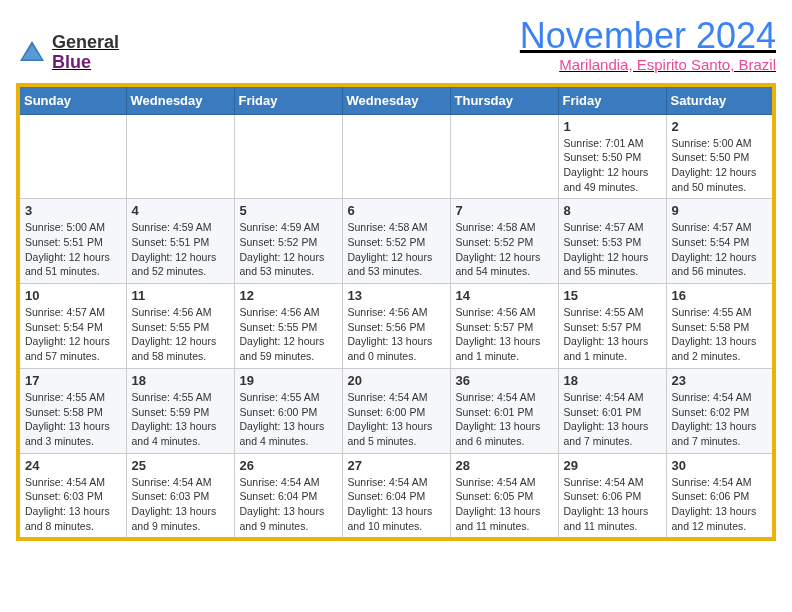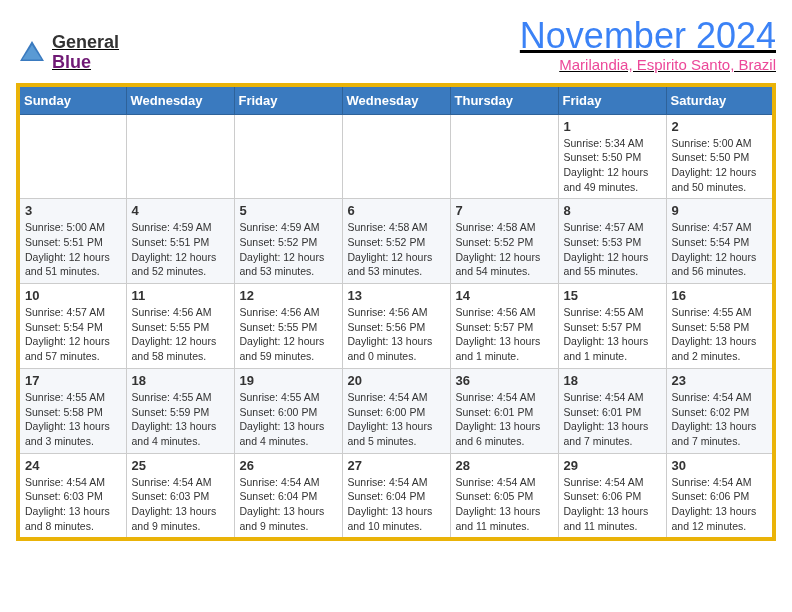--- a/index.html
+++ b/index.html
@@ -123,21 +123,21 @@
   </thead>
   <tbody id="calendar-body">
   <tr>
         <td class="empty-cell"></td>
         <td class="empty-cell"></td>
         <td class="empty-cell"></td>
         <td class="empty-cell"></td>
         <td class="empty-cell"></td>
         <td>
           <span class="day-number">1</span>
-          <div class="day-info" style="white-space: pre-line;">Sunrise: 5:34 AM
+          <div class="day-info" style="white-space: pre-line;">Sunrise: 7:01 AM
 Sunset: 5:50 PM
 Daylight: 12 hours
 and 49 minutes.</div>
         </td>
         <td>
           <span class="day-number">2</span>
           <div class="day-info" style="white-space: pre-line;">Sunrise: 5:00 AM
 Sunset: 5:50 PM
 Daylight: 12 hours
 and 50 minutes.</div>

